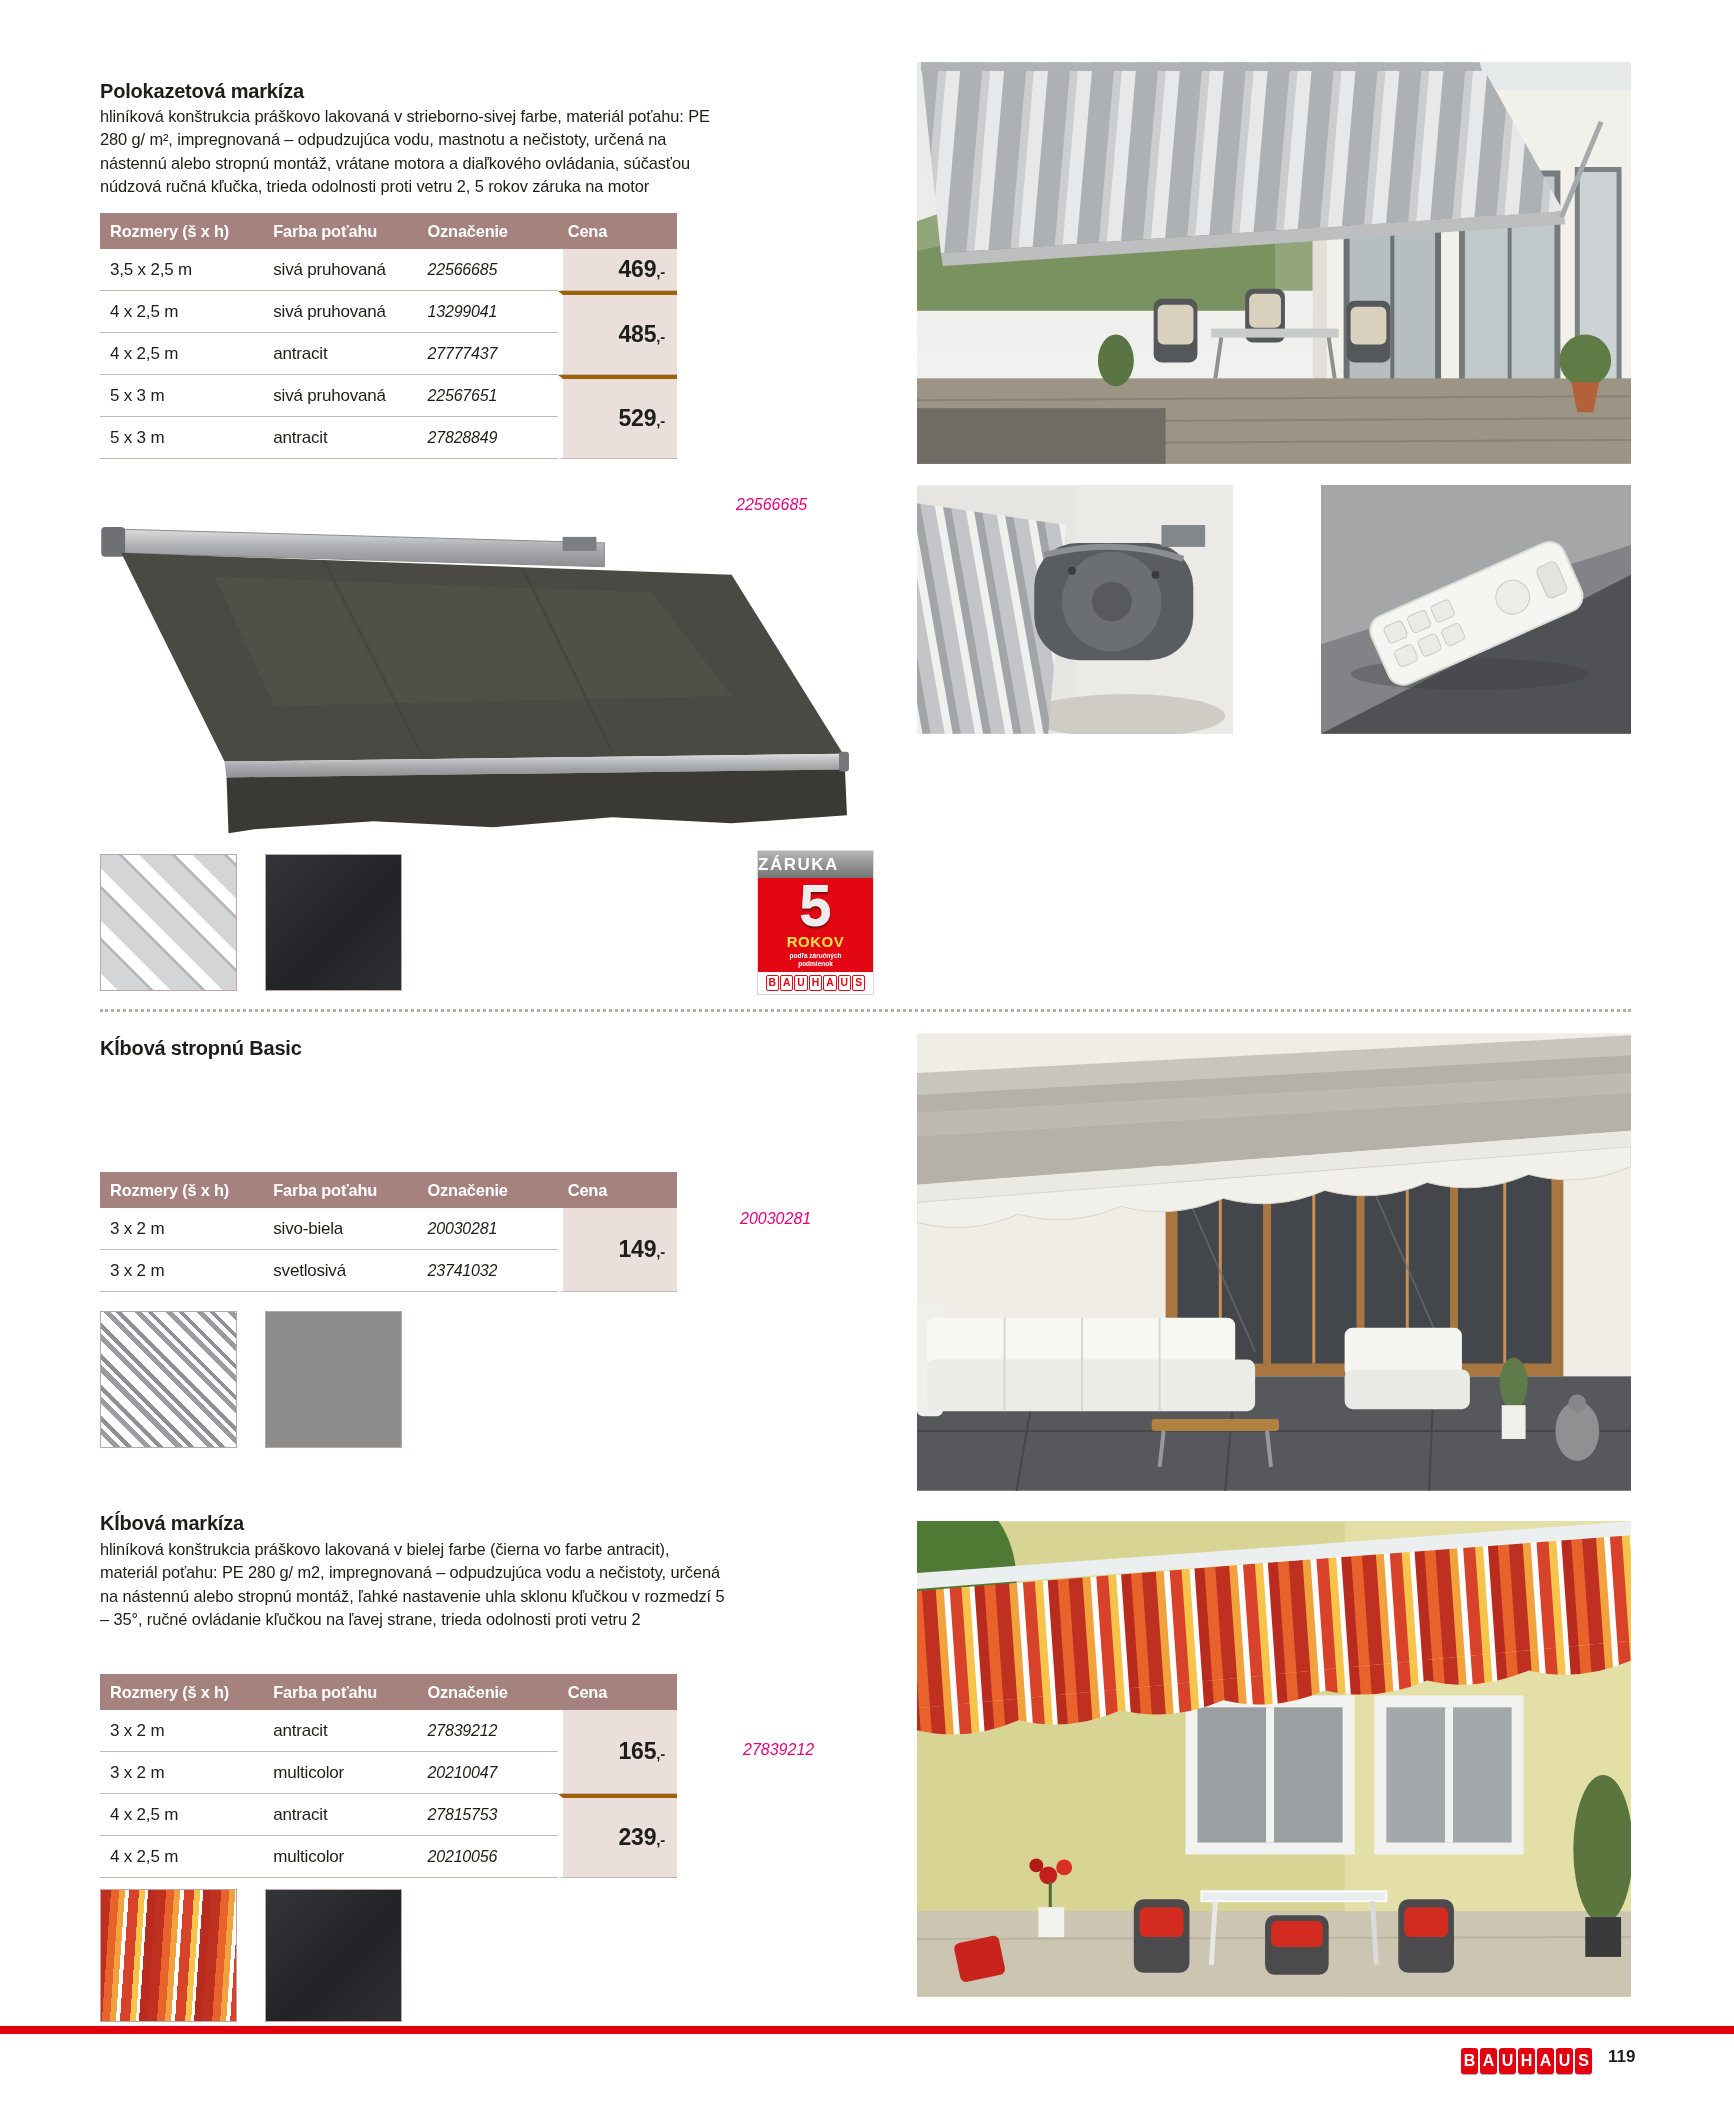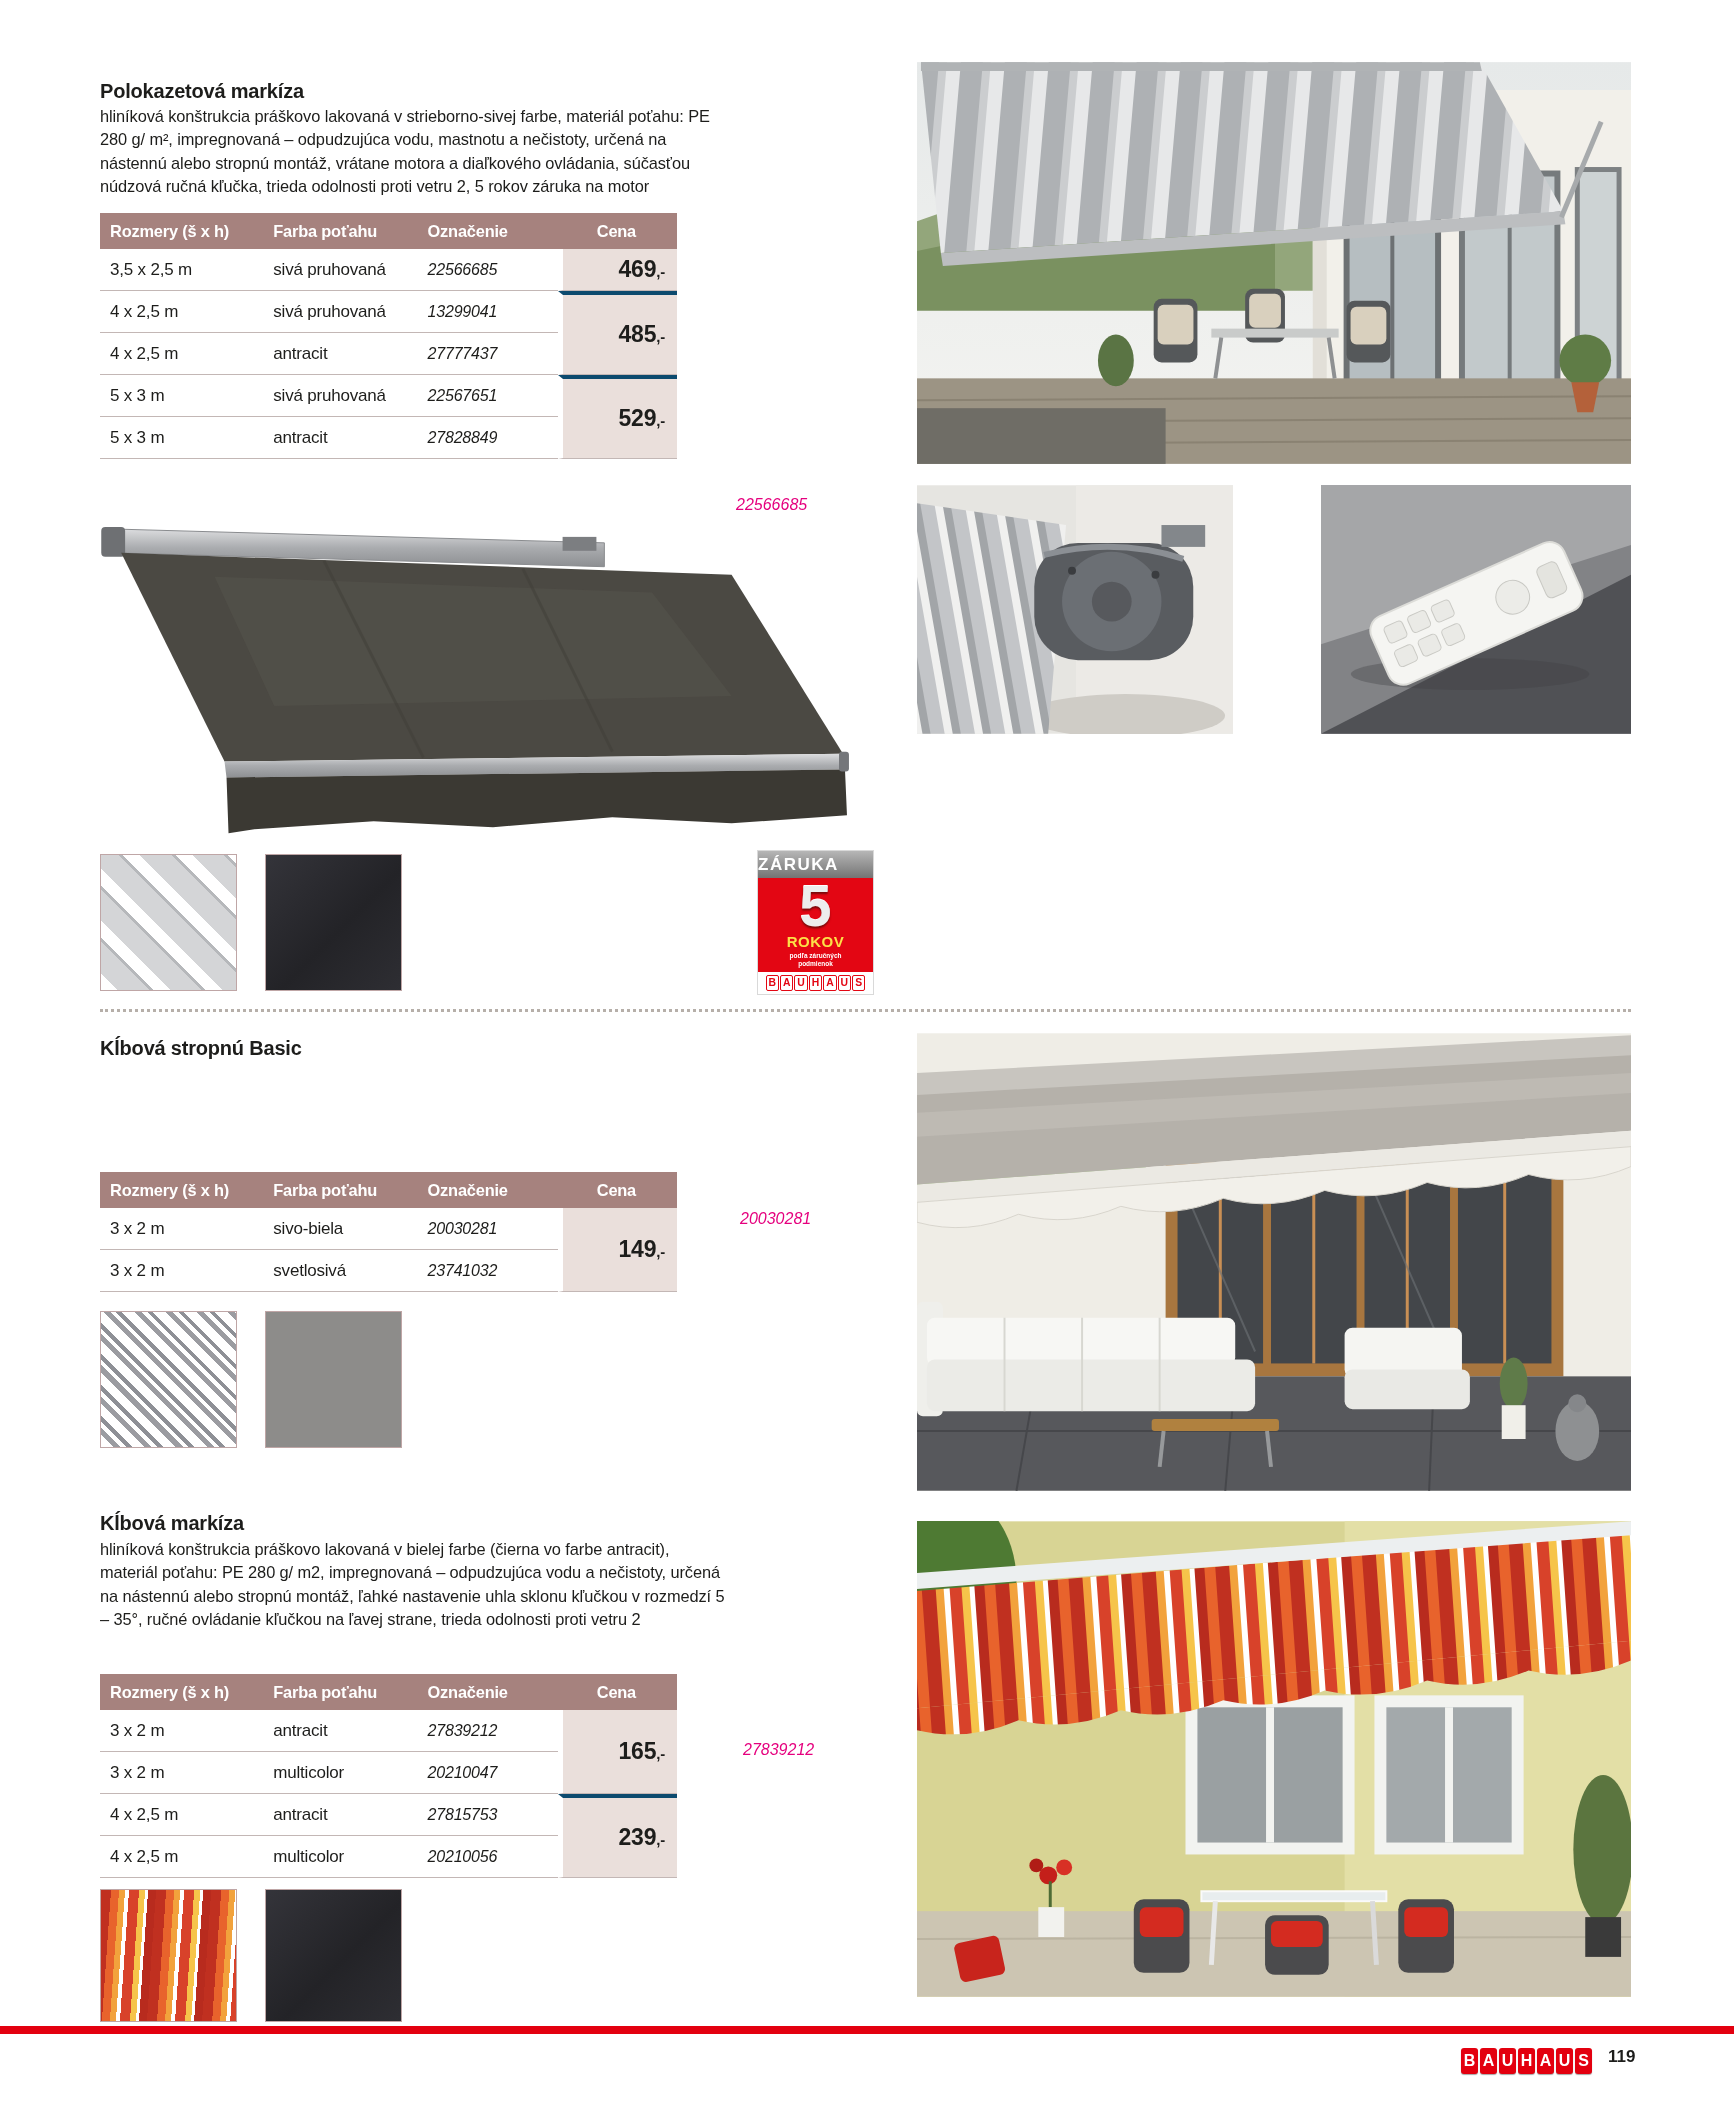--- a/index.html
+++ b/index.html
@@ -8,27 +8,27 @@
   .page *{box-sizing:border-box;}
   .h{position:absolute;font-size:20px;font-weight:700;letter-spacing:-0.2px;}
   .desc{position:absolute;width:627px;font-size:16.4px;line-height:23.4px;letter-spacing:-0.1px;}
   .ann{position:absolute;color:#e5007e;font-style:italic;font-size:16px;}
   .divider{position:absolute;left:100px;top:1009px;width:1531px;border-top:3px dotted #b6afa9;}
 
   
   .spec{position:absolute;border-collapse:separate;border-spacing:0;width:577px;table-layout:fixed;}
   .spec th{background:#a6827e;color:#fff;font-weight:700;text-align:left;height:36px;
            padding:0 0 0 10px;font-size:16.4px;letter-spacing:-0.2px;}
-  .spec th.cena{text-align:center;padding-right:12px;}
+  .spec th.cena{text-align:left;padding-right:12px;}
   .spec td{height:42px;border-bottom:1px solid #c3b7b5;padding-left:10px;background:#fff;
            font-size:17px;letter-spacing:-0.2px;}
   .spec td.code{font-style:italic;font-size:16px;}
   .spec td.price{background:#eadfdb;text-align:right;padding-right:12px;font-weight:700;
                  font-size:23px;border-left:5px solid #fff;padding-left:0;}
-  .spec td.price.sep{border-top:4px solid #0c4a6e;}
+  .spec td.price.sep{border-top:4px solid #a16207;}
   .spec td.price .suf{font-size:15px;font-weight:700;}
 
   
   .swatch{position:absolute;width:137px;height:137px;border:1px solid #bfa6a6;}
   .sw-stripe-wide{background:repeating-linear-gradient(45deg,#ffffff 0 12px,#d4d5d7 12px 34px,#b6b8bb 34px 37px);}
   .sw-anthracite{background:linear-gradient(135deg,#34343a 0%,#232327 55%,#2e2e33 100%);}
   .sw-stripe-thin{background:repeating-linear-gradient(45deg,#ffffff 0 9px,#9b9ca1 9px 14px,#ffffff 14px 18px,#8e9096 18px 22px);}
   .sw-gray{background:#8d8c8a;}
   .sw-multicolor{background:repeating-linear-gradient(94deg,#c03020 0 10px,#e8632c 10px 18px,#f2a23c 18px 24px,#ffffff 24px 28px,#d8422a 28px 38px,#f6c44a 38px 44px,#ffffff 44px 47px,#b82b1e 47px 55px);}
 

